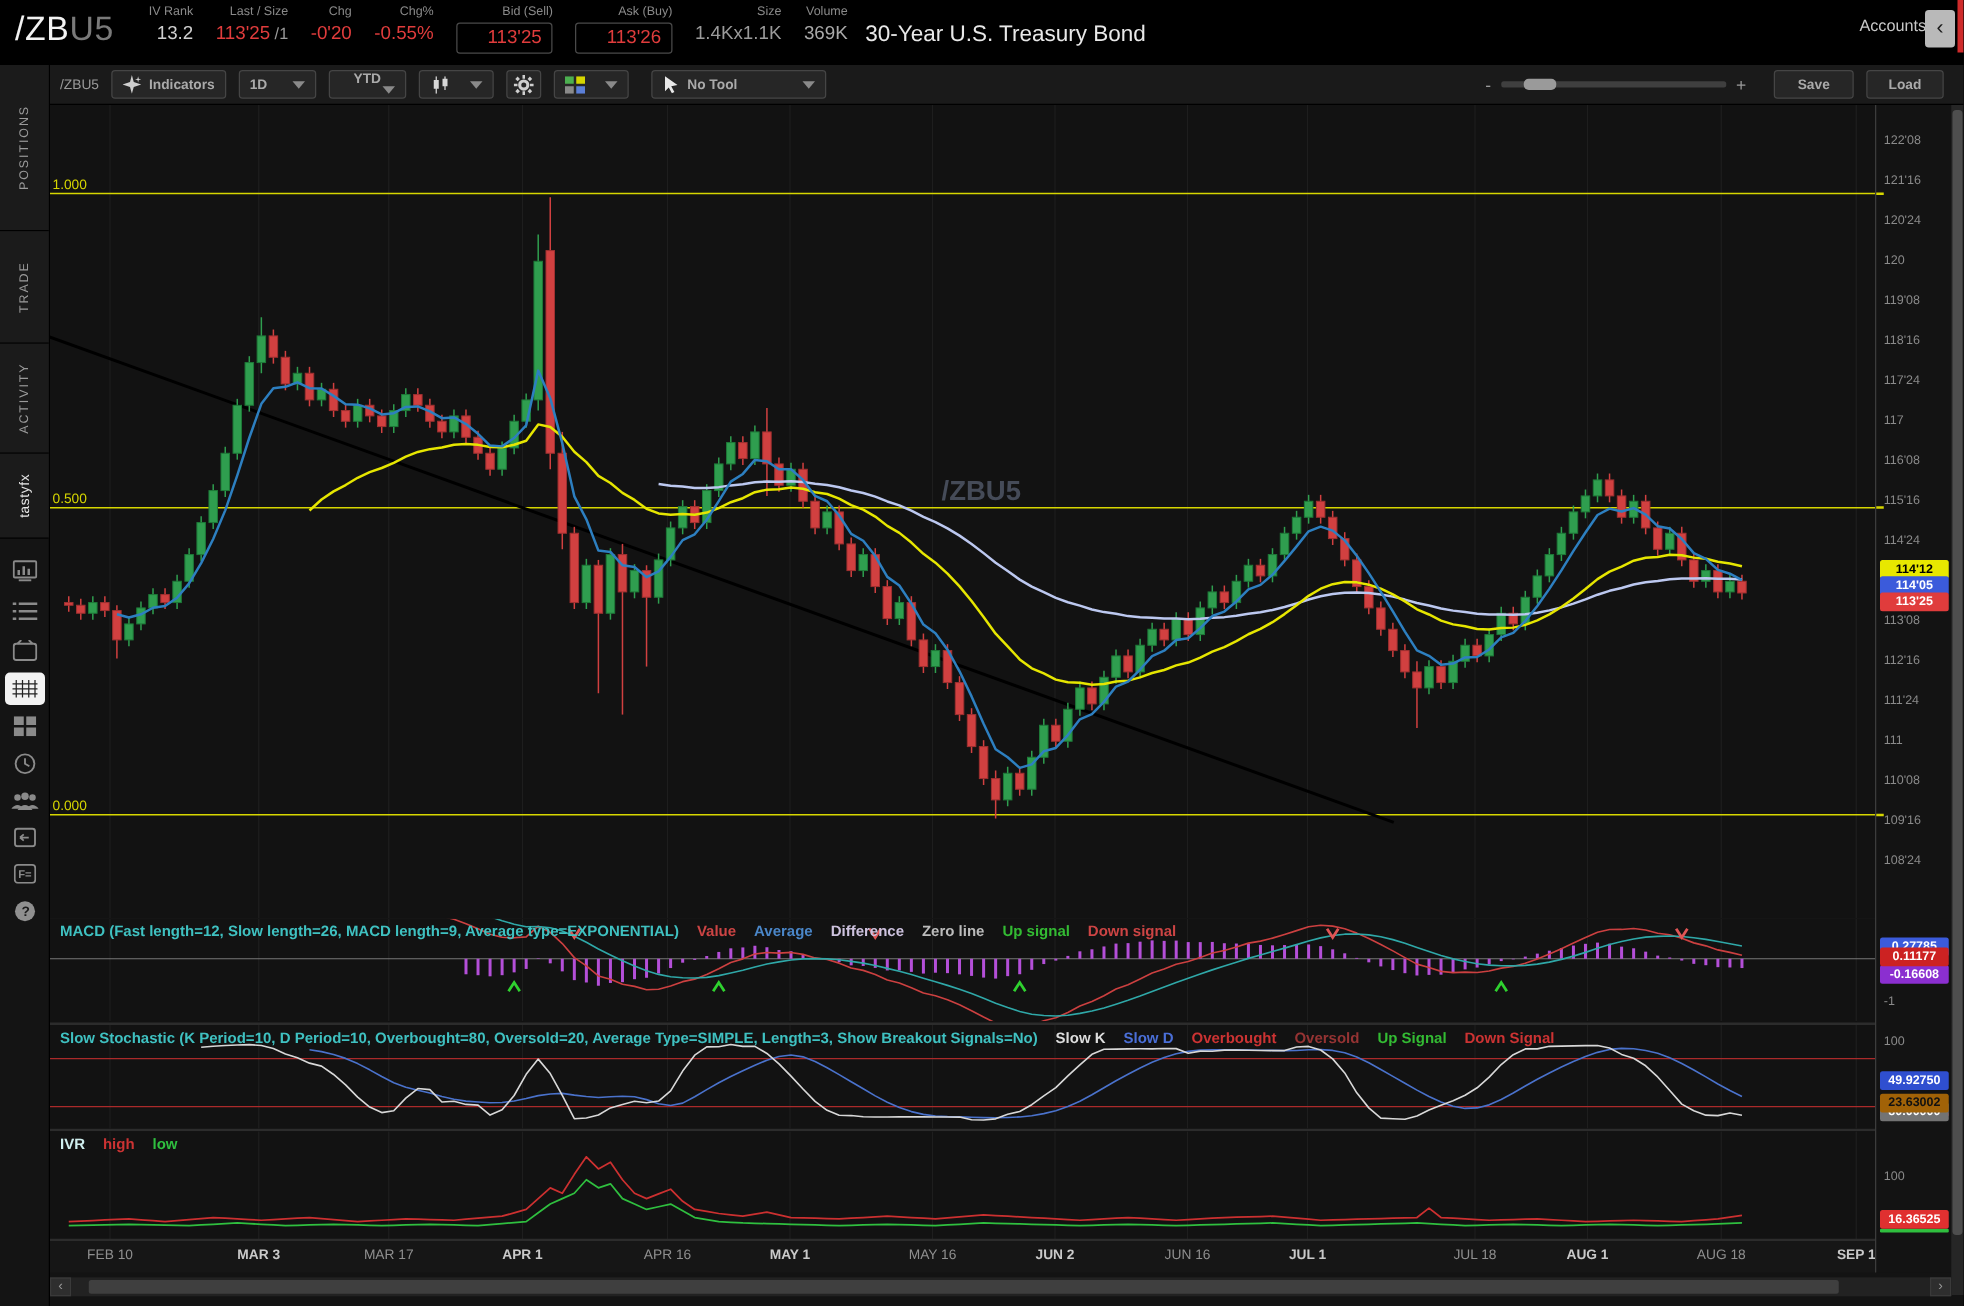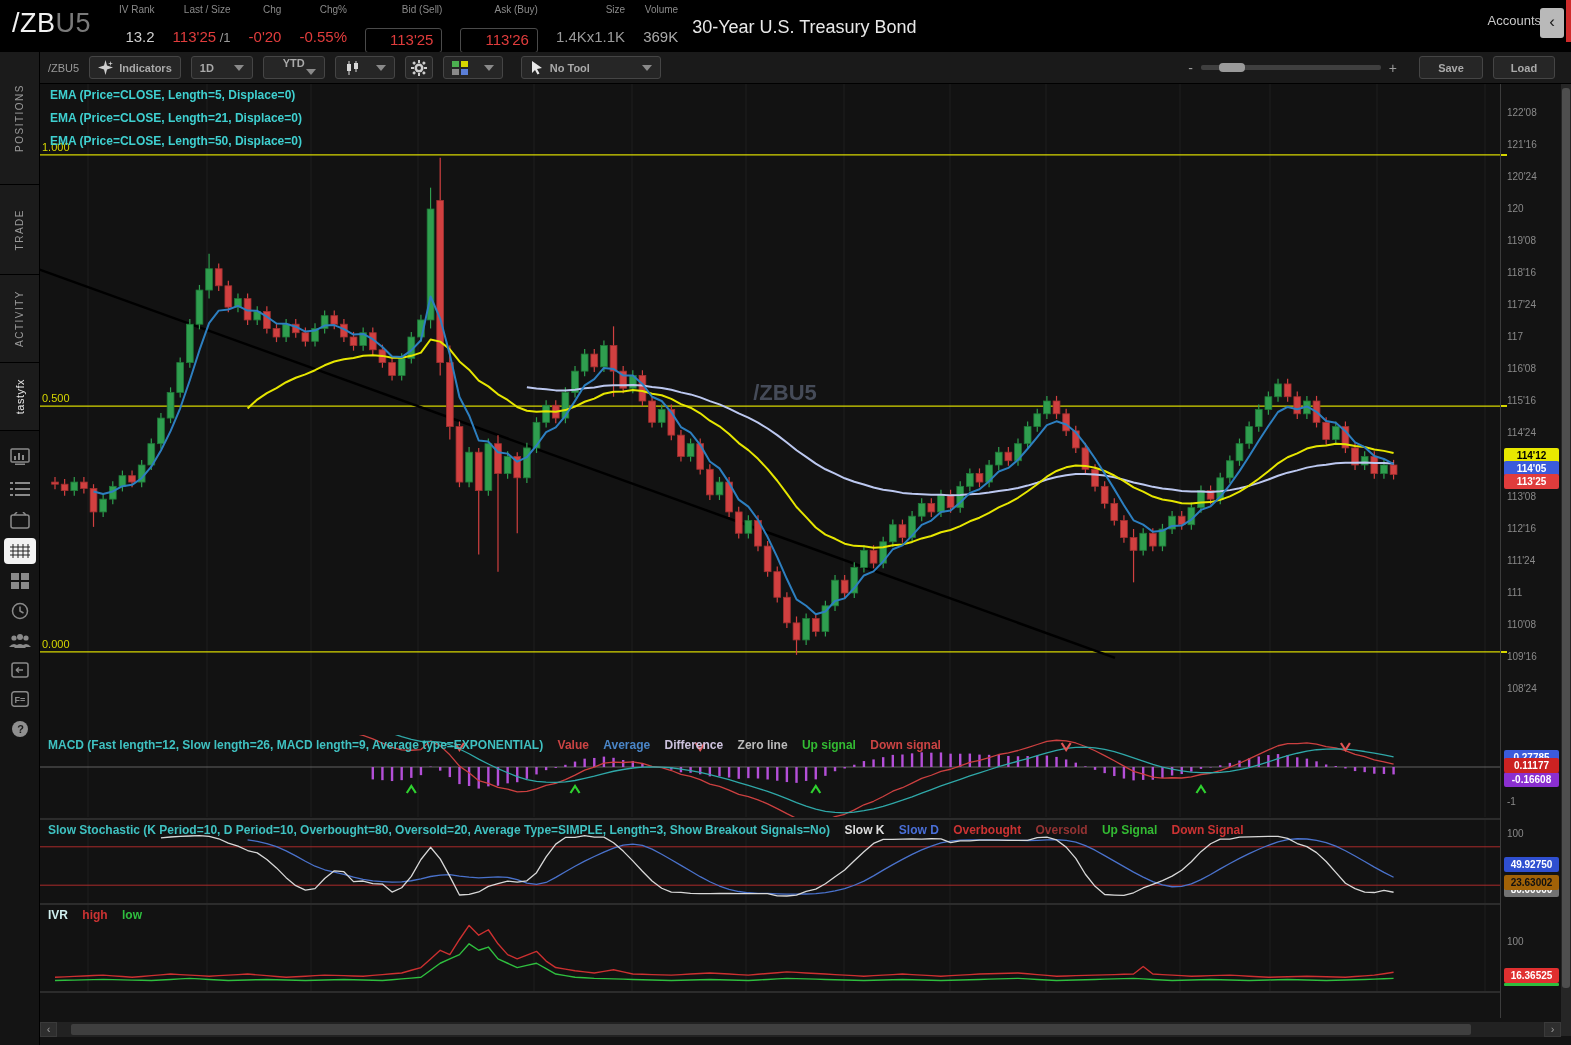--- a/index.html
+++ b/index.html
@@ -6,21 +6,21 @@
   html,body { background:#000; }
   body { font-family:"Liberation Sans", sans-serif; }
   #app { position:relative; width:1571px; height:1045px; background:#0a0a0a; overflow:hidden; }
 
   
   .header { position:absolute; top:0; left:0; width:100%; height:52px; background:#000; display:flex; align-items:flex-start; }
   .sym-block { padding:8px 10px 0 12px; white-space:nowrap; }
   .sym { font-size:27px; color:#f2f2f2; letter-spacing:0.5px; }
   .sym.sfx { color:#7a7a7a; }
   .hf { padding-top:4px; margin-left:18px; text-align:right; white-space:nowrap; }
-  .hf .lbl { font-size:10px; color:#8a8a8a; display:block; margin-bottom:13px; }
+  .hf .lbl { font-size:10px; color:#8a8a8a; display:block; margin-bottom:3px; }
   .hf .val { font-size:15px; color:#cfcfcf; }
   .hf .val.red { color:#e03c3c; }
   .hf .suffix { font-size:13px; color:#9a9a9a; }
   .qbox { border:1px solid #4a4a4a; border-radius:3px; padding:2px 8px 3px 24px; display:inline-block; }
   .desc { padding-top:17px; margin-left:14px; font-size:18px; color:#e8e8e8; white-space:nowrap; }
   .hspacer { flex:1; }
   .accounts { padding-top:13px; margin-right:14px; font-size:13px; color:#c8c8c8; cursor:pointer; white-space:nowrap; }
   .caret-dn { display:inline-block; width:0; height:0; border-left:5px solid transparent; border-right:5px solid transparent; border-top:6px solid #9a9a9a; margin-left:6px; vertical-align:middle; }
   .collapse-btn { position:absolute; right:7px; top:8px; width:24px; height:30px; background:#b9b9b9; color:#1a1a1a; border-radius:3px; font-size:17px; text-align:center; line-height:28px; cursor:pointer; }
   .red-strip { position:absolute; right:0; top:0; width:5px; height:42px; background:#cf2b2b; }
@@ -604,25 +604,20 @@
             <line x1="1334.3100000000002" x2="1334.3100000000002" y1="367.34666666666635" y2="394.65333333333365" stroke="#d14040" stroke-width="1.2"></line>
             <rect x="1330.91" y="372.4666666666665" width="6.8" height="17.06666666666689" fill="#d14040" stroke="#a03030" stroke-width="0.8"></rect>
             <line x1="1343.94" x2="1343.94" y1="375.87999999999977" y2="394.65333333333365" stroke="#2f9e4f" stroke-width="1.2"></line>
             <rect x="1340.54" y="381" width="6.8" height="8.533333333333417" fill="#2f9e4f" stroke="#1e7a38" stroke-width="0.8"></rect>
             <line x1="1353.5700000000002" x2="1353.5700000000002" y1="375.87999999999977" y2="395.5066666666668" stroke="#d14040" stroke-width="1.2"></line>
             <rect x="1350.17" y="381" width="6.8" height="9.3866666666666" fill="#d14040" stroke="#a03030" stroke-width="0.8"></rect>
             <polyline points="486.87000000000006,303.21866666666756 496.50000000000006,304.5957124183011 506.13000000000005,305.2494753300016 515.76,306.3795612647724 525.3900000000001,306.4614085354351 535.0200000000001,305.70344480201913 544.6500000000001,304.3059240908284 554.2800000000001,303.465168897724 563.9100000000001,301.82078318931656 573.5400000000001,301.2448047635917 583.1700000000001,301.3606947728622 592.8000000000001,300.9700792915737 602.4300000000001,301.5987036330801 612.0600000000001,303.039277346815 621.69,303.92139718942354 631.32,305.77284566565504 640.95,308.3882896264786 650.58,310.399206373153 660.21,313.33518520819234 669.84,317.1599491869559 679.47,320.3327616371407 689.1,324.5523918997363 698.73,329.44314777294915 708.36,333.64014851387884 717.99,338.67648255908654 727.62,344.5192348770306 737.2500000000001,351.1367812217225 746.8800000000001,358.4987375136807 756.5100000000001,366.2412706830788 766.1400000000001,372.84357379354634 775.7700000000001,379.6889238408585 785.4000000000001,385.26190721964787 795.0300000000001,389.6124206620146 804.6600000000001,394.29428651840556 814.2900000000001,397.78862822356615 823.9200000000001,400.4766558749294 833.5500000000001,403.5612314615337 843.1800000000001,405.68824199245375 852.8100000000001,407.0625592999386 862.44,408.8849425953655 872.07,409.7992585720179 881.7,410.17575823585986 891.33,410.8721337298787 900.96,410.8719193352432 910.59,411.3736741325538 920.22,411.0191509639565 929.85,410.17656988040227 939.48,409.7016717151576 949.1100000000001,408.5761159616219 958.7400000000001,406.9927388650873 968.3700000000001,405.80609551090066 978.0000000000001,403.9967061444604 987.6300000000001,401.5889921780108 997.2600000000001,398.77373758279464 1006.8900000000001,395.5669243442535 1016.5200000000001,392.9878292719295 1026.15,391.17915622858584 1035.7800000000002,390.11069258563475 1045.41,389.9207307848907 1055.0400000000002,390.40749951228037 1064.67,391.5444603157199 1074.3000000000002,393.3061154667369 1083.93,395.66796714777956 1093.5600000000002,398.43915797858546 1103.19,400.43239361341205 1112.8200000000002,402.84942392922613 1122.45,404.50238769670733 1132.0800000000002,405.5885685713462 1141.71,406.966794640443 1151.3400000000001,407.62169158264743 1160.97,407.58162524607235 1170.6000000000001,407.87777066125875 1180.23,407.32570122356265 1189.8600000000001,406.12600052198525 1199.49,404.3040658609922 1209.1200000000001,401.88429857232586 1218.75,398.89014307275767 1228.38,395.5114446516036 1238.01,391.76328342343606 1247.64,388.6640696944123 1257.2700000000002,386.35567480443507 1266.9,383.6358444199474 1276.5300000000002,381.8592753577268 1286.16,380.82165671624716 1295.7900000000002,379.32276821757114 1305.42,378.71926096720864 1315.0500000000002,378.8087017135925 1324.68,378.55999445684995 1334.3100000000002,378.9903214716135 1343.94,379.0691323942956 1353.5700000000002,379.5129572677215" fill="none" stroke="#bcc8f0" stroke-width="2" stroke-linejoin="round"></polyline>
             <polyline points="207.60000000000002,324.415873015873 217.23000000000002,315.5962481962488 226.86,309.12992260265065 236.49,304.027202366046 246.12,298.22472942367796 255.75000000000003,293.7255115972833 265.38,290.41107114904537 275.01000000000005,286.2343071051928 284.64000000000004,281.27361251987224 294.27000000000004,277.53964774533836 303.90000000000003,275.30877067758047 313.53000000000003,274.05645819174 323.16,271.75435593188496 332.79,271.2130508471685 342.42,271.8845916792446 352.05,273.65871970840453 361.68,273.7200482197616 371.31,271.8364074725105 380.94000000000005,268.5724916416766 390.57000000000005,255.52044694697906 400.20000000000005,257.61858813361744 409.83000000000004,265.3441710305615 419.46000000000004,277.4098524520256 429.09000000000003,285.66350222911444 438.72,296.6577292991951 448.35,302.3858145144198 457.98,310.3083162252302 467.61,315.95907535626975 477.24,323.0355230511541 486.87000000000006,326.7535058040794 496.50000000000006,327.806217397648 506.13000000000005,327.2117127857406 515.76,327.83489041127905 525.3900000000001,326.0741427981326 535.0200000000001,322.5340692104237 544.6500000000001,317.76430534280973 554.2800000000001,314.5917927358878 563.9100000000001,309.7682964265647 573.5400000000001,307.71057250899867 583.1700000000001,307.3914295536354 592.8000000000001,305.9376632305781 602.4300000000001,306.94333020961676 612.0600000000001,309.79696685722774 621.69,311.22754562778266 631.32,314.8553445101061 640.95,320.0927374334302 650.58,323.69036736372493 660.21,329.2882127549013 669.84,336.70443583778916 679.47,342.28282045859606 689.1,350.0692307199357 698.73,359.08717944236616 708.36,366.1216782809388 717.99,374.8439499523689 727.62,385.1005605627597 737.2500000000001,396.7520247540245 746.8800000000001,409.67153765517406 756.5100000000001,422.9680645350066 766.1400000000001,433.1164223045519 775.7700000000001,443.50583845868334 785.4000000000001,450.6234895078942 795.0300000000001,454.76680864353995 804.6600000000001,459.6970987668543 814.2900000000001,461.85190796986774 823.9200000000001,462.2593102756376 833.5500000000001,463.7933123717921 843.1800000000001,463.24846579253847 852.8100000000001,461.20163556897444 862.44,460.5045171839168 872.07,457.93137925810635 881.7,454.4285265982786 891.33,452.01987266510207 900.96,448.2786721197899 910.59,446.0412170785967 920.22,442.06777310175494 929.85,437.29191494098933 939.48,433.72598327968745 949.1100000000001,428.93271207244345 958.7400000000001,423.411556429494 968.3700000000001,419.16808160257034 978.0000000000001,413.7588620629431 987.6300000000001,407.28987460267547 997.2600000000001,400.24534054788694 1006.8900000000001,392.67758231626124 1016.5200000000001,386.96143846932864 1026.15,383.31645921454157 1035.7800000000002,381.5543568617043 1045.41,381.89183957124624 1055.0400000000002,383.7501571859817 1064.67,386.9910519872561 1074.3000000000002,391.4888351399301 1083.93,397.12924406660323 1093.5600000000002,403.4205249090331 1103.19,407.58835597790915 1112.8200000000002,412.54092967688723 1122.45,415.49175425171535 1132.0800000000002,417.0106856833778 1141.71,419.1672900151922 1151.3400000000001,419.57632425623524 1160.97,418.39665841475954 1170.6000000000001,418.09999249826615 1180.23,415.89090227115105 1189.8600000000001,412.331123276804 1199.49,407.54344540315526 1209.1200000000001,401.63949582105 1218.75,394.7207537767123 1228.38,387.2673519182232 1238.01,379.32789568323335 1247.64,373.2738445605149 1257.2700000000002,369.3216768731957 1266.9,364.56516079381436 1276.5300000000002,362.1804492064978 1286.16,361.5640447331801 1295.7900000000002,359.84004066652716 1305.42,360.2121581816912 1315.0500000000002,362.10196198335626 1324.68,363.04420786365756 1334.3100000000002,365.4523101790831 1343.94,366.8657365264395 1353.5700000000002,369.00400290282414" fill="none" stroke="#e6e600" stroke-width="2" stroke-linejoin="round"></polyline>
             <polyline points="53.52,407.4533333333335 63.150000000000006,410.013333333333 72.78,407.4533333333329 82.41000000000001,402.19111111111 92.04,400.81629629629543 101.67,394.2108641975301 111.30000000000001,382.69613168724146 120.93,366.4863100137166 130.56,347.14642889803326 140.19,324.297619265355 149.82000000000002,296.2650795102363 159.45000000000002,266.1989418957128 169.08,239.04373904158575 178.71,226.62915936105733 188.34,225.46388401848222 197.97000000000003,221.84258934565452 207.60000000000002,226.53950400821364 217.23000000000002,226.82633600547584 226.86,232.70644622587253 236.49,239.4709641505815 246.12,239.7139761003873 255.75000000000003,242.72042851136877 265.38,247.56917456313445 275.01000000000005,246.53500526431162 284.64000000000004,241.57889239842916 294.27000000000004,241.1192615989524 303.90000000000003,245.07950773263474 313.53000000000003,250.56411626620076 323.16,249.95385528857815 332.79,255.23590352571892 342.42,263.0239356838125 352.05,272.48262378920845 361.68,273.099526970583 371.31,266.3996846470551 380.94000000000005,256.24423420914775 390.57000000000005,212.49615613943143 400.20000000000005,234.53077075962088 409.83000000000004,270.55384717308027 419.46000000000004,313.05812033760895 429.09000000000003,331.43874689173936 438.72,356.49249792782575 448.35,357.55055417410523 457.98,368.2114805605148 467.61,369.62987592923184 477.24,377.68658395282057 486.87000000000006,373.1021670796581 496.50000000000006,361.5125558308828 506.13000000000005,348.09725944281 515.76,343.42039518409547 525.3900000000001,331.7691523449521 535.0200000000001,316.8905460077452 544.6500000000001,301.28258622738576 554.2800000000001,295.1439463738121 563.9100000000001,283.940408693652 573.5400000000001,285.00471690687846 583.1700000000001,291.40314460458524 592.8000000000001,291.40209640305693 602.4300000000001,299.9347309353707 612.0600000000001,312.73426506802446 621.69,317.00062115646017 631.32,328.37819188208414 640.95,343.0743501436112 650.58,348.6051223179626 660.21,360.82563710086345 669.84,377.50598028946416 679.47,384.3595424151984 689.1,398.88413938790956 698.73,415.67831514749497 708.36,422.6077656538855 717.99,435.76073265814557 727.62,453.0627106609851 737.2500000000001,473.1306959962118 746.8800000000001,495.0426862196964 756.5100000000001,515.3395685909078 766.1400000000001,521.7597123939382 775.7700000000001,530.3064749292922 785.4000000000001,527.4709832861942 795.0300000000001,517.047322190796 804.6600000000001,514.36488146053 814.2900000000001,504.0432543070201 823.9200000000001,491.4732806491241 833.5500000000001,487.3599648771936 843.1800000000001,477.50664325146255 852.8100000000001,465.2488732787527 862.44,461.34369329694647 872.07,451.629128864631 881.7,440.88608590975366 891.33,436.56850171761346 900.96,428.0012233672975 910.59,426.5563711337539 920.22,418.48202520028036 929.85,408.8324612446316 939.48,405.2438630519767 949.1100000000001,397.16257536798423 958.7400000000001,387.508383578656 968.3700000000001,383.9167001635481 978.0000000000001,375.8333556645872 987.6300000000001,364.7555704430579 997.2600000000001,353.103713628705 1006.8900000000001,341.069142419136 1016.5200000000001,337.31276161275673 1026.15,340.49739663072614 1035.7800000000002,348.3093755315943 1045.41,360.62847257661815 1055.0400000000002,374.53009282885614 1064.67,389.48672855257 1074.3000000000002,405.14670792393554 1083.93,421.2755830604013 1093.5600000000002,436.2948331513786 1103.19,440.61877765647415 1112.8200000000002,447.76807399320506 1122.45,446.8453826621365 1132.0800000000002,441.96358844142435 1141.71,441.5535034053937 1151.3400000000001,435.5912244924839 1160.97,425.92748299498874 1170.6000000000001,422.32943310776983 1180.23,412.8196220718467 1189.8600000000001,400.7908591590088 1199.49,387.08279499489436 1209.1200000000001,372.2551966632624 1218.75,356.68124221995214 1228.38,342.03193925774576 1238.01,327.999070616274 1247.64,322.9104915219601 1257.2700000000002,325.2069943479728 1266.9,322.4713295653146 1276.5300000000002,327.75866415465373 1286.16,336.97244276976926 1295.7900000000002,338.84829517984565 1305.42,347.20997456434145 1315.0500000000002,358.4733163762272 1324.68,363.13776647304013 1334.3100000000002,371.93628875980477 1343.94,374.9575258398696 1353.5700000000002,380.1005727821351" fill="none" stroke="#2d7fc0" stroke-width="2" stroke-linejoin="round"></polyline>
           </svg>
-        <div class="ema-labels">
-          <div>EMA (Price=CLOSE, Length=5, Displace=0)</div>
-          <div>EMA (Price=CLOSE, Length=21, Displace=0)</div>
-          <div>EMA (Price=CLOSE, Length=50, Displace=0)</div>
-        </div>
       </div>
 
       <div class="sep" style="top:651px;"></div>
 
       <div class="panel p-macd">
         <svg id="macdSvg" width="1460" height="82">
             <line x1="48" x2="48" y1="0" y2="82" stroke="#1e1e1e" stroke-width="1"></line>
             <line x1="167" x2="167" y1="0" y2="82" stroke="#1e1e1e" stroke-width="1"></line>
             <line x1="271" x2="271" y1="0" y2="82" stroke="#1e1e1e" stroke-width="1"></line>
             <line x1="378" x2="378" y1="0" y2="82" stroke="#1e1e1e" stroke-width="1"></line>
@@ -823,20 +818,36 @@
           </svg>
         <div class="legend">
           <span class="lgd-title" style="color:#cfeeee;">IVR</span>
           <span class="itm" style="color: rgb(204, 51, 51);">high</span>
           <span class="itm" style="color: rgb(47, 191, 63);">low</span>
         </div>
       </div>
 
       <div class="sep" style="top:907px;"></div>
 
+      <div class="dates" id="dateAxis">
+          <div class="dt" style="left: 48px;">FEB 10</div>
+          <div class="dt b" style="left: 167px;">MAR 3</div>
+          <div class="dt" style="left: 271px;">MAR 17</div>
+          <div class="dt b" style="left: 378px;">APR 1</div>
+          <div class="dt" style="left: 494px;">APR 16</div>
+          <div class="dt b" style="left: 592px;">MAY 1</div>
+          <div class="dt" style="left: 706px;">MAY 16</div>
+          <div class="dt b" style="left: 804px;">JUN 2</div>
+          <div class="dt" style="left: 910px;">JUN 16</div>
+          <div class="dt b" style="left: 1006px;">JUL 1</div>
+          <div class="dt" style="left: 1140px;">JUL 18</div>
+          <div class="dt b" style="left: 1230px;">AUG 1</div>
+          <div class="dt" style="left: 1337px;">AUG 18</div>
+          <div class="dt b" style="left: 1445px;">SEP 1</div>
+        </div>
 
       <div class="hscroll">
         <div class="harrow">‹</div>
         <div class="htrack">
             <div class="hthumb"></div>
           </div>
         <div class="harrow">›</div>
       </div>
 
       <div class="axis-col" id="axisCol">

